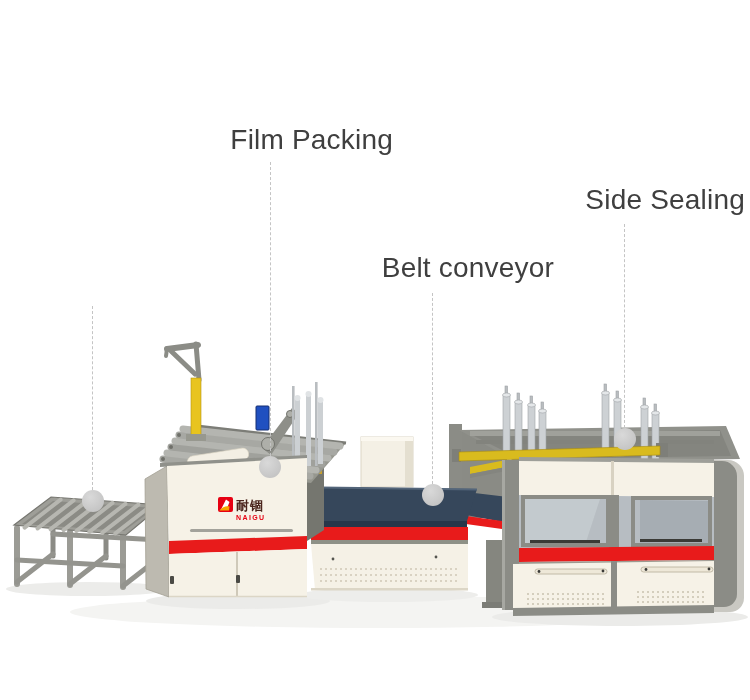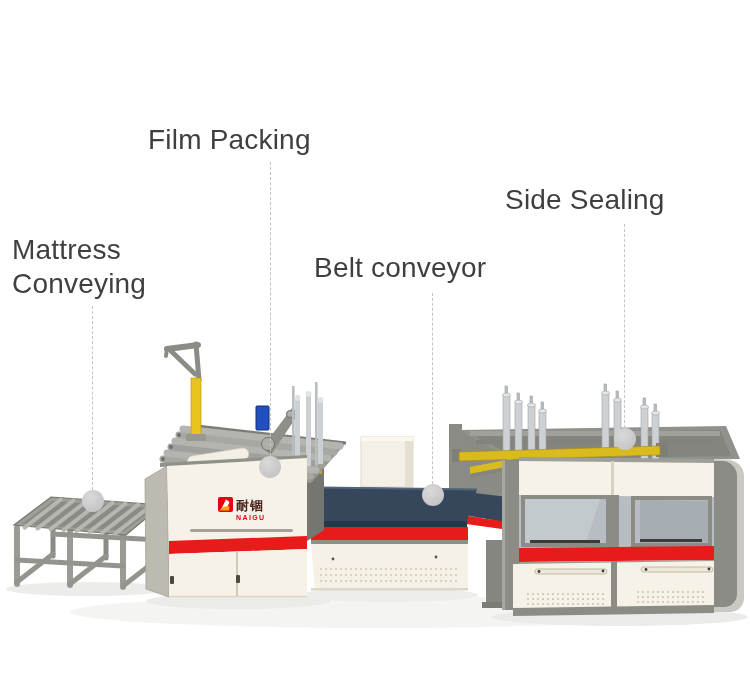--- a/index.html
+++ b/index.html
@@ -1,19 +1,19 @@
 <!DOCTYPE html>
 <html><head>
 <meta charset="utf-8">
 <style>
   html,body{margin:0;padding:0;background:#ffffff;}
   .stage{position:relative;width:750px;height:700px;background:#ffffff;overflow:hidden;
          font-family:"Liberation Sans",sans-serif;}
   .stage svg{position:absolute;left:0;top:0;}
-  .label{position:absolute;font-size:28px;line-height:34px;color:#3f3f3f;text-align:left;
+  .label{position:absolute;font-size:28px;line-height:34px;color:#3f3f3f;text-align:right;
          letter-spacing:0.2px;}
   .leader{position:absolute;width:0;border-left:1px dashed #c4c4c4;}
   .dot{position:absolute;width:22px;height:22px;border-radius:50%;
        background:radial-gradient(circle at 38% 32%, #d9d9d9 0%, #c6c6c6 70%, #bdbdbd 100%);}
   
   #label-mattress{left:12px;top:233px;width:172px;}
   #label-film{left:148px;top:123px;width:245px;}
   #label-belt{left:314px;top:251px;width:240px;}
   #label-side{left:505px;top:183px;width:240px;}
   
@@ -287,18 +287,17 @@
   <div class="leader" id="leader-mattress"></div>
   <div class="leader" id="leader-film"></div>
   <div class="leader" id="leader-belt"></div>
   <div class="leader" id="leader-side"></div>
 
   <div class="dot" id="dot-mattress"></div>
   <div class="dot" id="dot-film"></div>
   <div class="dot" id="dot-belt"></div>
   <div class="dot" id="dot-side"></div>
 
-  <div class="label" id="label-mattress">Mattress Conveying</div>
   <div class="label" id="label-film">Film Packing</div>
   <div class="label" id="label-side">Side Sealing</div>
   <div class="label" id="label-belt">Belt conveyor</div>
 
 </div>
 
 </body></html>

